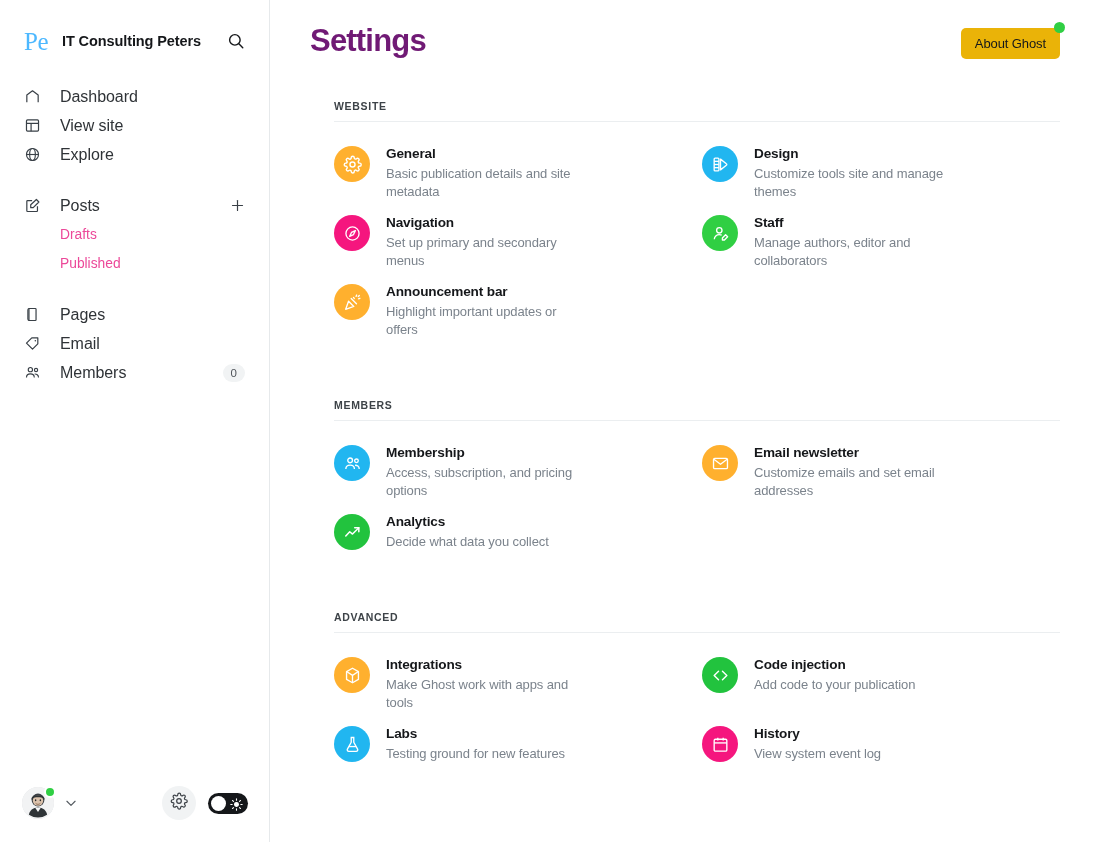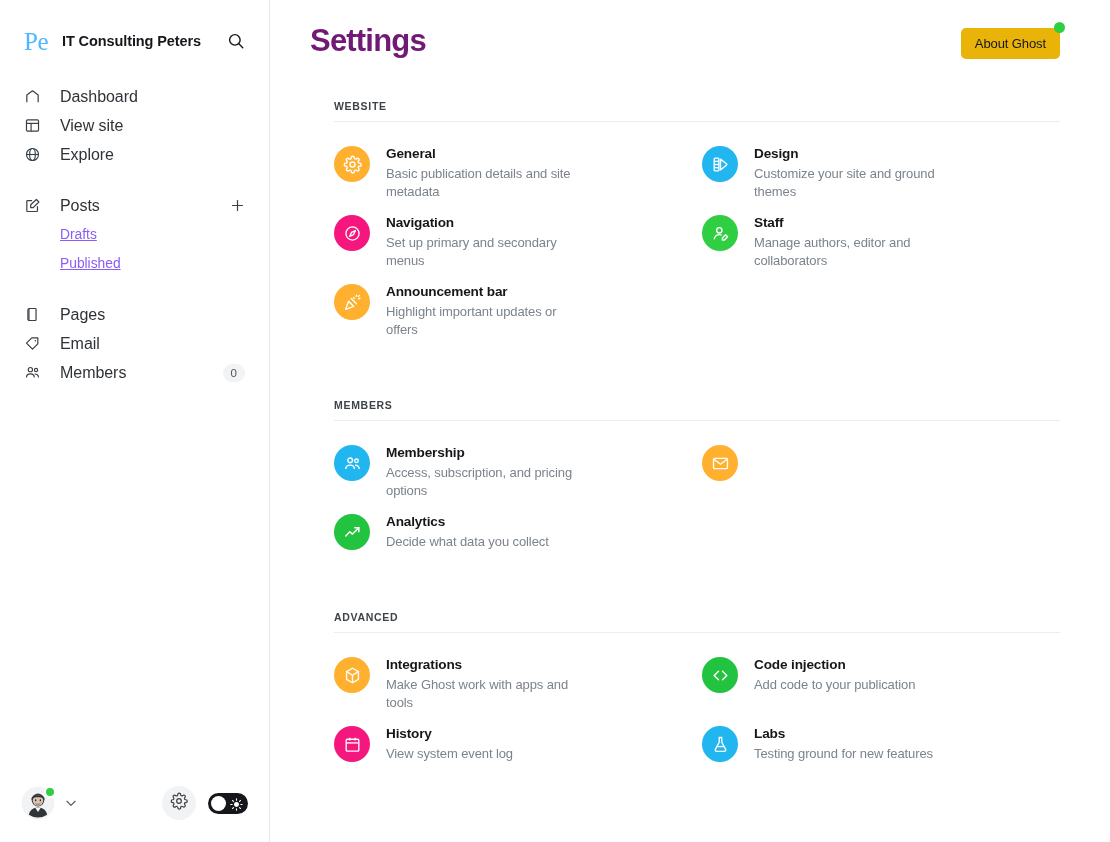--- a/index.html
+++ b/index.html
@@ -41,21 +41,21 @@
   .nav-item .ic {
     width: 17px; height: 17px; flex: 0 0 17px;
     display: flex; align-items: center; justify-content: center;
     color: #394047;
   }
   .nav-label {
     margin-left: 19px; font-size: 16px; color: #2f3337;
     letter-spacing: -0.05px; white-space: nowrap;
   }
   .nav-sub { padding-left: 60px; height: 29px; display: flex; align-items: center; cursor: pointer; }
-  .nav-sub span { font-size: 13.8px; color: #8b5cf6; text-decoration: underline; }
+  .nav-sub span { font-size: 13.8px; color: #ec4899; }
   .nav-plus {
     margin-left: auto; width: 15px; height: 15px; color: #394047; cursor: pointer;
   }
   .nav-badge {
     margin-left: auto; background: #f1f3f4; color: #50545a;
     font-size: 11.5px; border-radius: 9px;
     padding: 2px 8px; line-height: 14px; min-width: 22px; text-align: center;
   }
 
   .sidebar-footer {
@@ -336,21 +336,21 @@
             <svg viewBox="0 0 24 24" fill="none" stroke="#fff" stroke-width="1.7" stroke-linejoin="round">
               <rect x="4" y="4" width="6" height="16" rx="1.2"></rect>
               <line x1="4" y1="8" x2="10" y2="8"></line>
                 <line x1="4" y1="12" x2="10" y2="12"></line>
                 <line x1="4" y1="16" x2="10" y2="16"></line>
               <path d="M12 5.2 19.4 11a1.2 1.2 0 0 1 0 2L12 18.8z"></path>
             </svg>
           </div>
           <div class="card-body">
             <div class="card-title">Design</div>
-            <div class="card-desc">Customize your site and ground themes</div>
+            <div class="card-desc">Customize tools site and manage themes</div>
           </div>
         </div>
 
         <div class="card">
           <div class="card-icon" style="background:#f5167e">
             <svg viewBox="0 0 24 24" fill="none" stroke="#fff" stroke-width="1.7" stroke-linejoin="round">
               <circle cx="12" cy="12" r="8.3"></circle>
               <path d="M15.6 8.4 10.7 10.7 8.4 15.6l4.9-2.3z"></path>
             </svg>
           </div>
@@ -414,20 +414,24 @@
           </div>
         </div>
 
         <div class="card">
           <div class="card-icon" style="background:#ffb02e">
             <svg viewBox="0 0 24 24" fill="none" stroke="#fff" stroke-width="1.7" stroke-linejoin="round">
               <rect x="3.2" y="5.5" width="17.6" height="13" rx="1.6"></rect>
               <path d="m3.6 6.6 8.4 6.3 8.4-6.3"></path>
             </svg>
           </div>
+          <div class="card-body">
+            <div class="card-title">Email newsletter</div>
+            <div class="card-desc">Customize emails and set email addresses</div>
+          </div>
         </div>
 
         <div class="card">
           <div class="card-icon" style="background:#22c33e">
             <svg viewBox="0 0 24 24" fill="none" stroke="#fff" stroke-width="1.9" stroke-linecap="round" stroke-linejoin="round">
               <polyline points="3.5,16.5 8.5,11 12,14 20,6"></polyline>
               <polyline points="14.8,6 20,6 20,11.2"></polyline>
             </svg>
           </div>
           <div class="card-body">
@@ -464,44 +468,44 @@
               <polyline points="14.5,6.5 20,12 14.5,17.5"></polyline>
             </svg>
           </div>
           <div class="card-body">
             <div class="card-title">Code injection</div>
             <div class="card-desc">Add code to your publication</div>
           </div>
         </div>
 
         <div class="card">
+          <div class="card-icon" style="background:#21b6f0">
+            <svg viewBox="0 0 24 24" fill="none" stroke="#fff" stroke-width="1.7" stroke-linejoin="round">
+              <path d="M9.6 3.2h4.8M10.4 3.2v6L5.6 17.8c-.7 1.3.2 2.9 1.7 2.9h9.4c1.5 0 2.4-1.6 1.7-2.9L13.6 9.2v-6"></path>
+              <line x1="7.6" y1="14.6" x2="16.4" y2="14.6"></line>
+            </svg>
+          </div>
+          <div class="card-body">
+            <div class="card-title">Labs</div>
+            <div class="card-desc">Testing ground for new features</div>
+          </div>
+        </div>
+
+        <div class="card">
           <div class="card-icon" style="background:#f5167e">
             <svg viewBox="0 0 24 24" fill="none" stroke="#fff" stroke-width="1.7" stroke-linejoin="round">
               <rect x="4" y="5.4" width="16" height="15" rx="1.6"></rect>
               <line x1="4" y1="10" x2="20" y2="10"></line>
               <line x1="8.6" y1="3.4" x2="8.6" y2="7"></line>
                 <line x1="15.4" y1="3.4" x2="15.4" y2="7"></line>
             </svg>
           </div>
           <div class="card-body">
             <div class="card-title">History</div>
             <div class="card-desc">View system event log</div>
           </div>
         </div>
 
-        <div class="card">
-          <div class="card-icon" style="background:#21b6f0">
-            <svg viewBox="0 0 24 24" fill="none" stroke="#fff" stroke-width="1.7" stroke-linejoin="round">
-              <path d="M9.6 3.2h4.8M10.4 3.2v6L5.6 17.8c-.7 1.3.2 2.9 1.7 2.9h9.4c1.5 0 2.4-1.6 1.7-2.9L13.6 9.2v-6"></path>
-              <line x1="7.6" y1="14.6" x2="16.4" y2="14.6"></line>
-            </svg>
-          </div>
-          <div class="card-body">
-            <div class="card-title">Labs</div>
-            <div class="card-desc">Testing ground for new features</div>
-          </div>
-        </div>
-
       </div>
     </section>
 
   </main>
 </div>
 
 </body></html>

